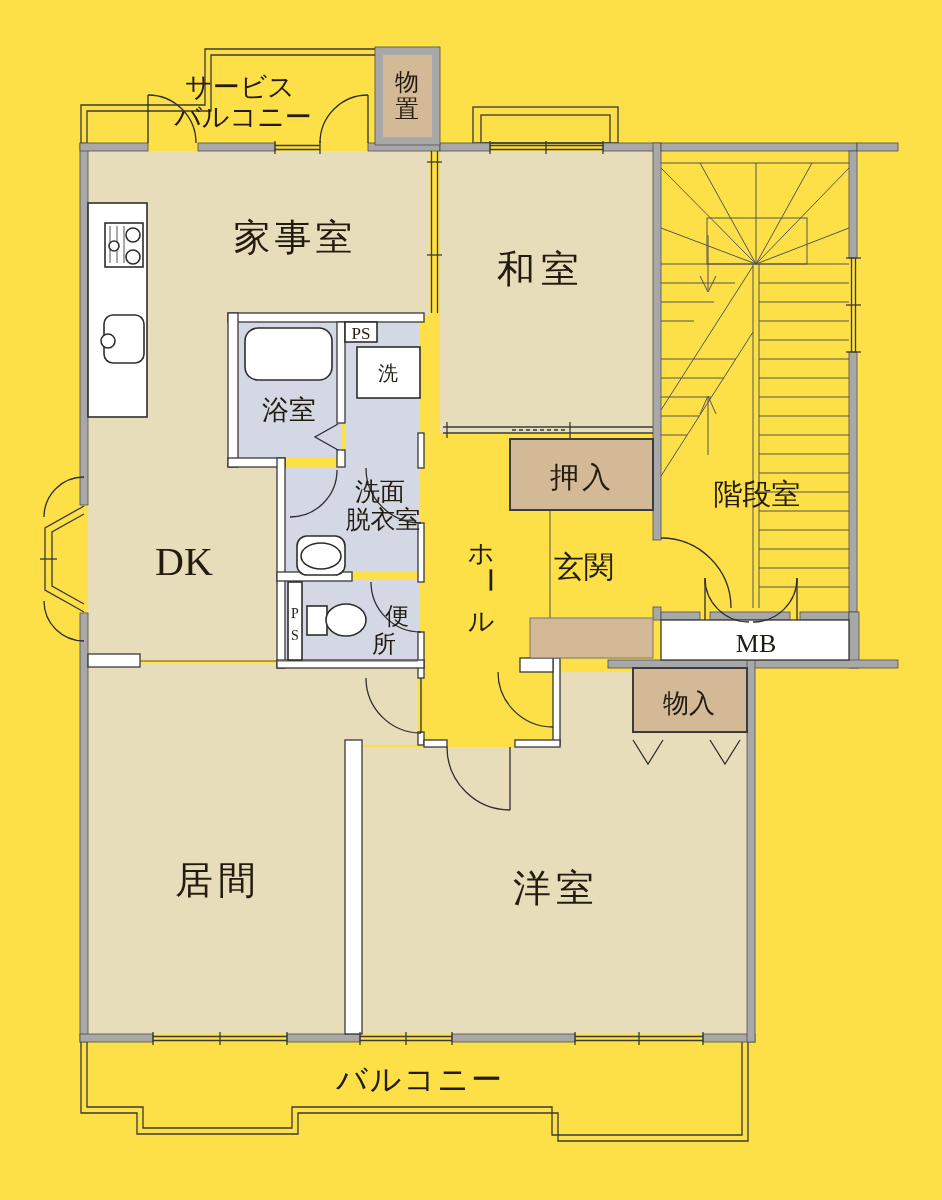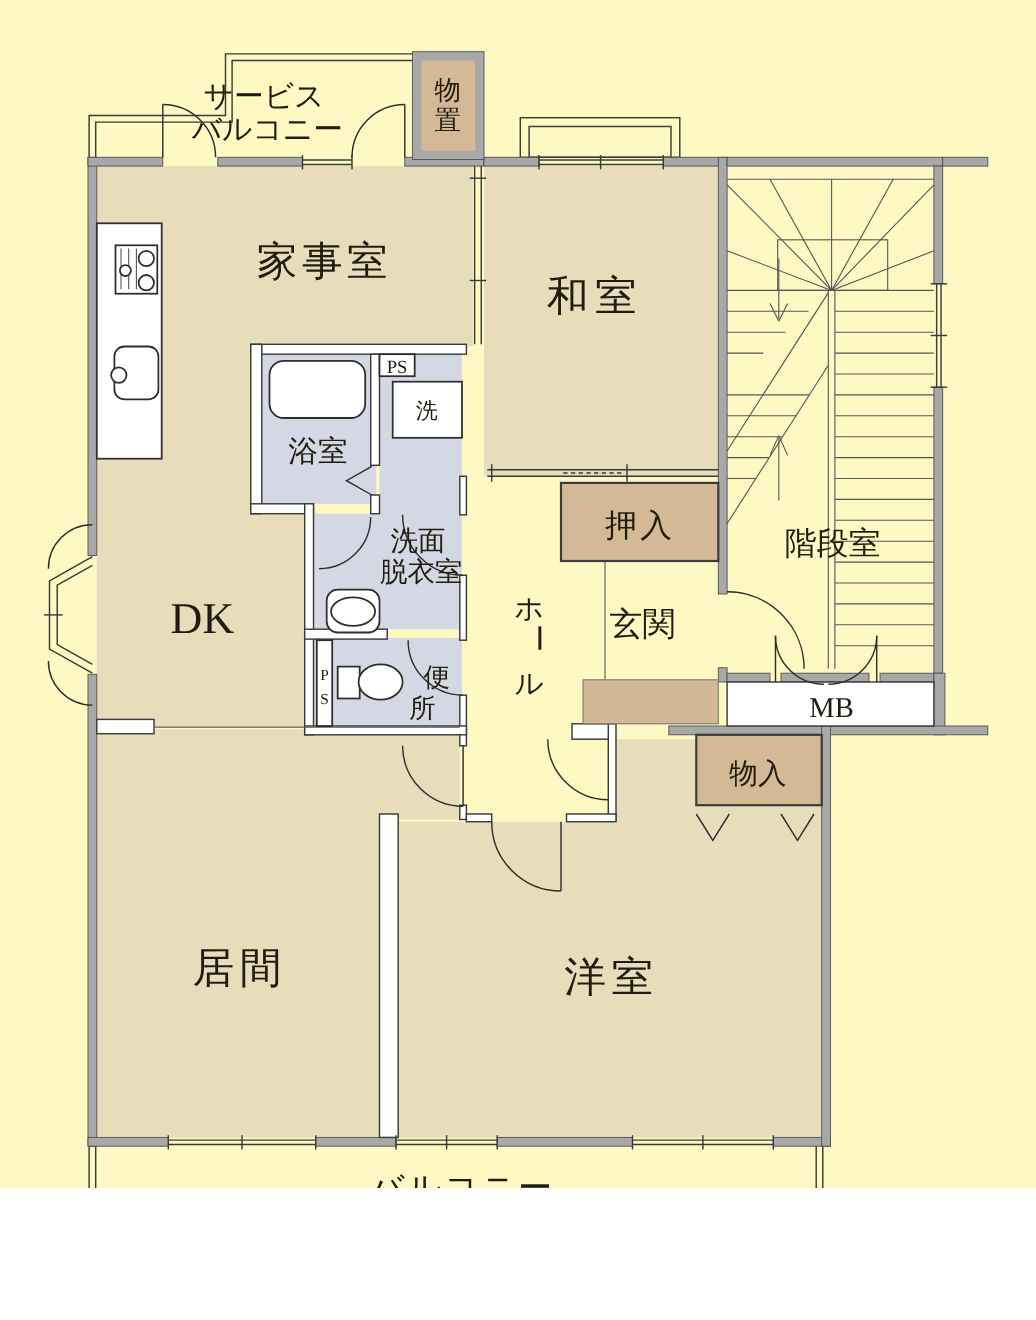--- a/index.html
+++ b/index.html
@@ -1,16 +1,16 @@
 <!DOCTYPE html>
 <html><head>
 <meta charset="utf-8">
 <style>
   html,body{margin:0;padding:0;background:#ffffff;}
-  #plan-wrap{position:relative;width:942px;height:1080px;background:#fef9c3;overflow:hidden;}
+  #plan-wrap{position:relative;width:942px;height:1200px;background:#fde047;overflow:hidden;}
   svg{position:absolute;left:0;top:0;}
   .wall{fill:#a8a8a8;stroke:#4e4e4e;stroke-width:0.8;}
   .thinwall{fill:#ffffff;stroke:#3a3a3a;stroke-width:1.3;}
   .ln{stroke:#3a3a3a;stroke-width:1.3;fill:none;}
   .lnthin{stroke:#555555;stroke-width:1;fill:none;}
   .fix{fill:#ffffff;stroke:#2e2e2e;stroke-width:1.6;}
   .door{stroke:#2e2e2e;stroke-width:1.3;fill:none;}
   .stair{stroke:#555555;stroke-width:1;fill:none;}
   .lbl{font-family:"Liberation Serif","DejaVu Serif",serif;fill:#221c10;text-anchor:middle;}
 </style>

